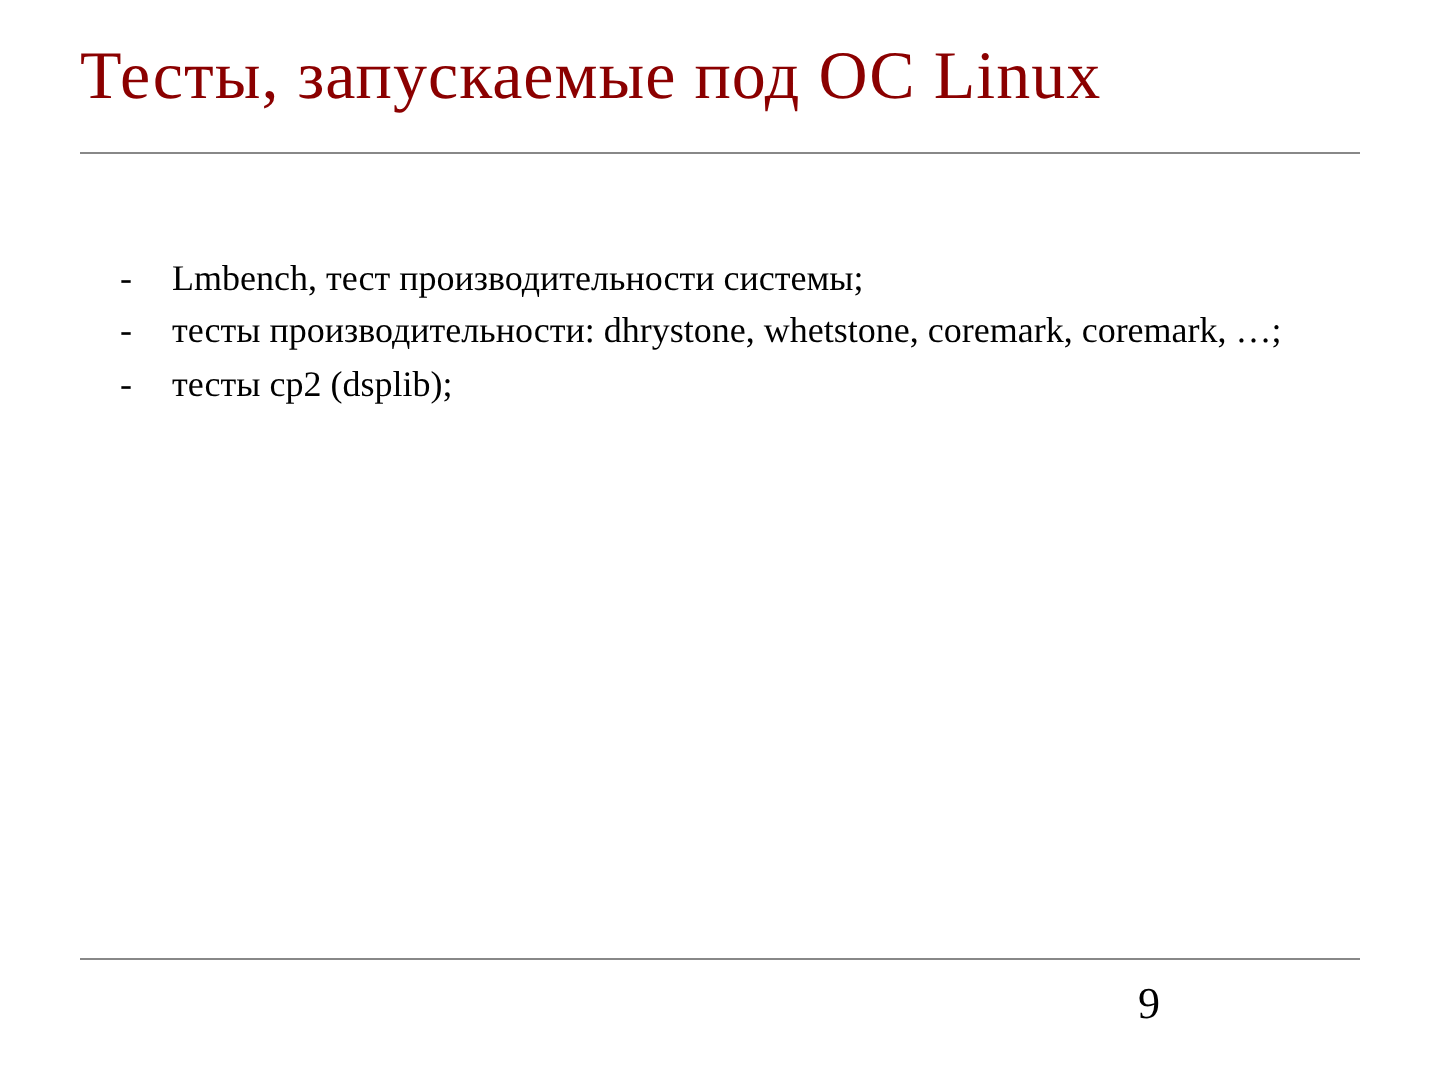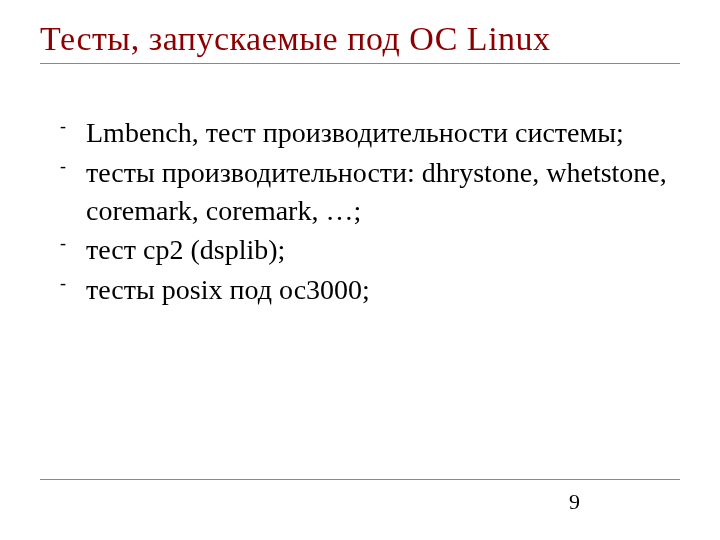--- a/index.html
+++ b/index.html
@@ -18,35 +18,35 @@
     .slide {
       width: 100%;
       height: 100%;
       padding: 20px 40px 30px 40px;
       position: relative;
     }
     .title {
       color: #8B0000;
       font-size: 34px;
       font-weight: normal;
-      padding-bottom: 5px;
+      padding-bottom: 18px;
       border-bottom: 1px solid #888;
       margin-bottom: 50px;
       letter-spacing: 0.5px;
     }
     .content {
       padding-left: 10px;
     }
     ul {
       list-style: none;
     }
     li {
       position: relative;
       padding-left: 36px;
-      font-size: 28px;
+      font-size: 18px;
       line-height: 1.35;
       color: #000;
       margin-bottom: 2px;
     }
     li::before {
       content: "-";
       position: absolute;
       left: 10px;
       top: 0;
       font-size: 18px;
@@ -69,19 +69,18 @@
   </style>
 </head>
 <body>
 
 <div class="slide">
   <h1 class="title">Тесты, запускаемые под ОС Linux</h1>
   <div class="content">
     <ul>
       <li>Lmbench, тест производительности системы;</li>
       <li>тесты производительности: dhrystone, whetstone, coremark, coremark, …;</li>
-      <li>тест ср2 (dsplib);</li>
-      <li>тесты posix под ос3000;</li>
+      <li>тесты ср2 (dsplib);</li>
     </ul>
   </div>
   <div class="bottom-line"></div>
   <div class="page-number">9</div>
 </div>
 
 </body></html>

